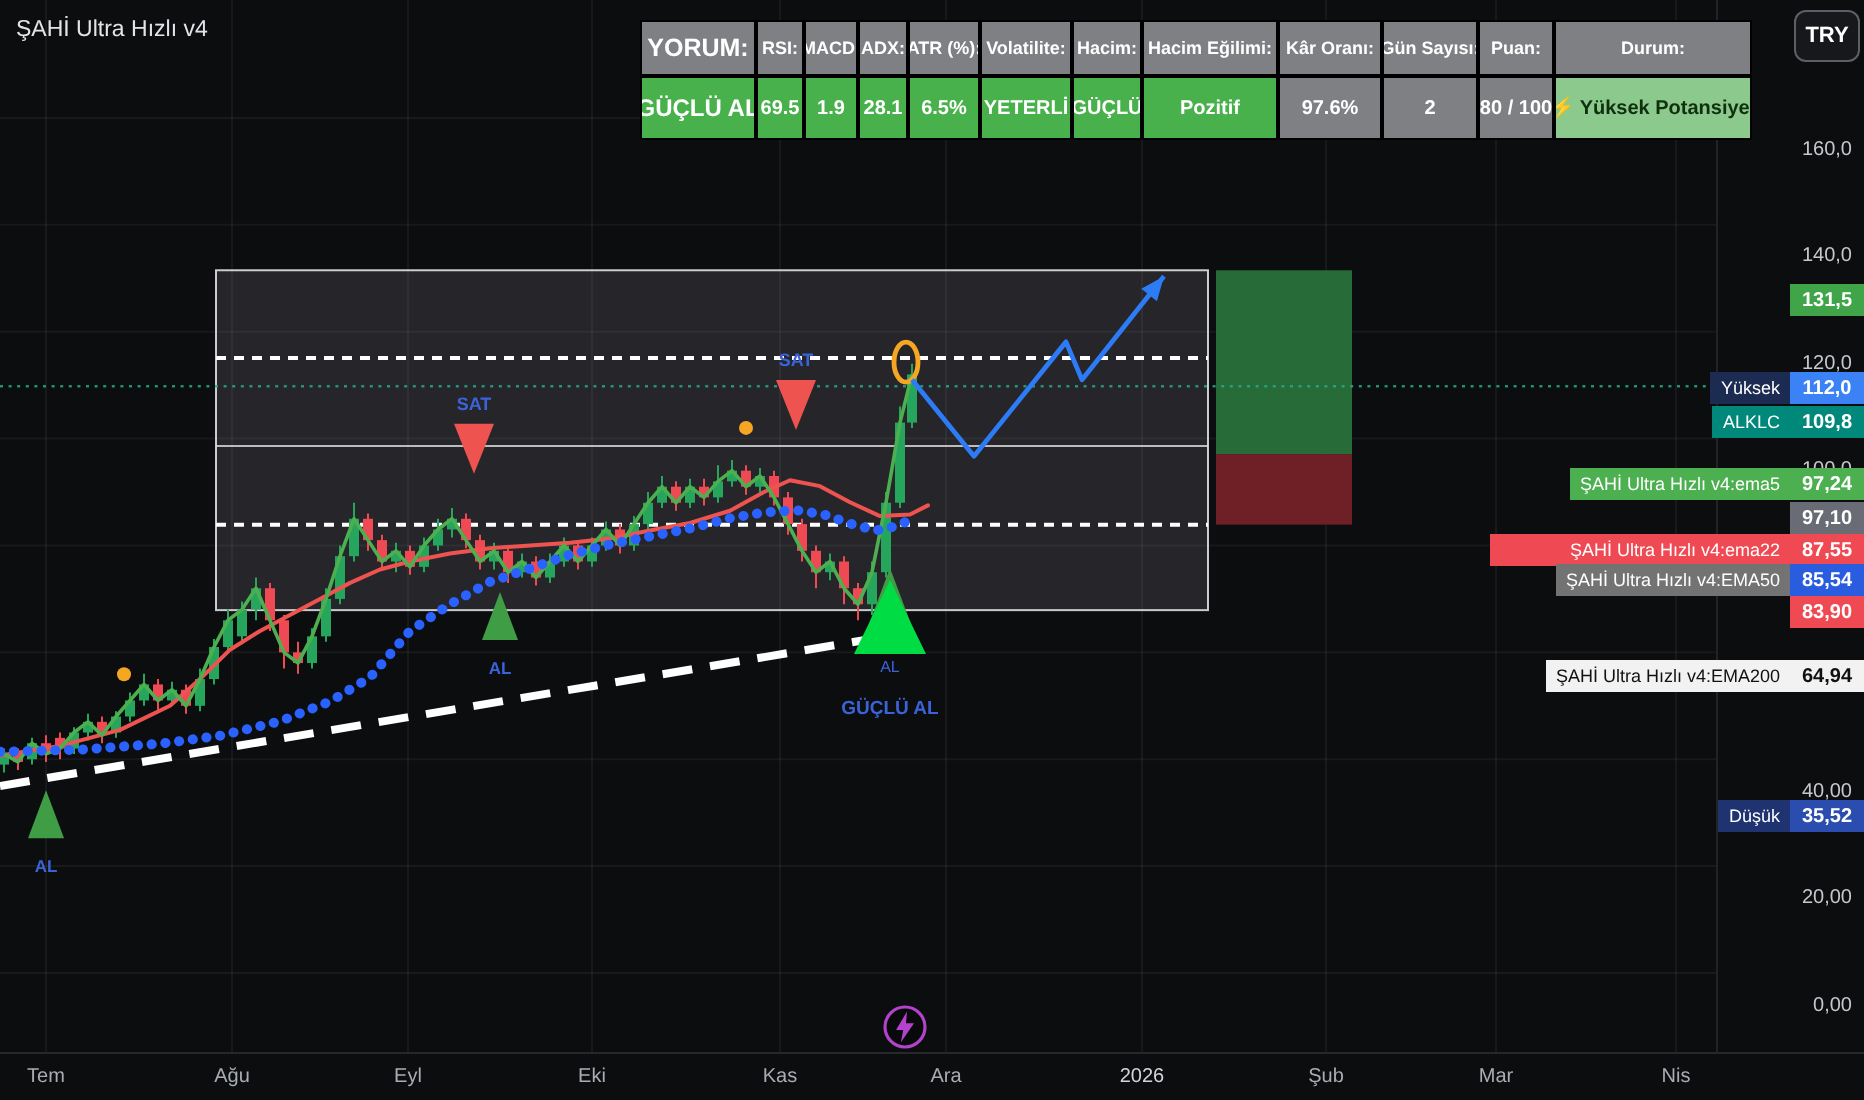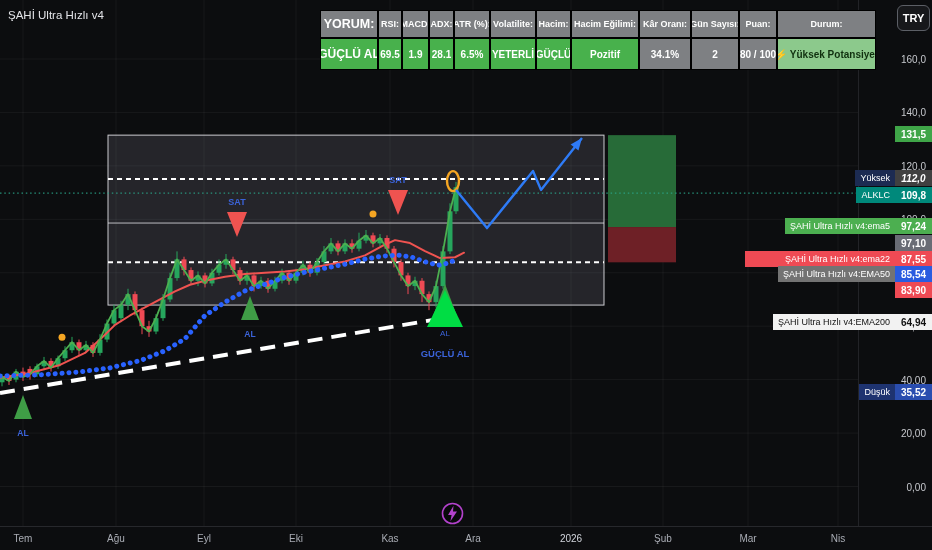--- a/index.html
+++ b/index.html
@@ -21,21 +21,21 @@
   .col.first .h{font-size:12.5px;}
   .col.first .v{font-size:12px;}
   .v.green{background:#48b14c;}
   .v.gray{background:#7e8083;}
   .v.lightgreen{background:#8cc98c;color:#10300f;}
   .bolt{color:#e8b820;font-size:10px;}
   .xaxis{position:absolute;left:0;right:0;bottom:0;height:23px;border-top:1px solid #27282c;background:#0c0d0f;z-index:2;}
   .xlabel{position:absolute;top:6px;transform:translateX(-50%);color:#a9acb4;font-size:10px;}
   .xlabel.year{color:#d2d5dc;}
   .ysep{position:absolute;left:858px;top:0;height:527px;width:0;border-left:1px solid #222327;z-index:2;}
-  #yaxis{position:absolute;right:0;top:0;width:75px;height:448px;z-index:3;}
+  #yaxis{position:absolute;right:0;top:16px;width:75px;height:448px;z-index:3;}
   .ytick{position:absolute;right:6px;transform:translateY(-50%);color:#c6c8cd;font-size:10px;}
   .badge-row{position:absolute;right:0;transform:translateY(-50%);display:flex;height:16px;z-index:4;}
   .badge-tag{display:flex;align-items:center;padding:0 5px;font-size:9px;height:16px;white-space:nowrap;}
   .badge-val{width:37px;display:flex;align-items:center;justify-content:center;font-size:10px;font-weight:bold;height:16px;}
   .boost{position:absolute;left:441px;top:502px;z-index:3;cursor:pointer;}
 </style>
 </head>
 <body>
 
 <div class="screen">
@@ -266,21 +266,21 @@
       </div>
       <div class="col" style="width: 68px;">
         <div class="h">Hacim Eğilimi:</div>
         <div class="v green">
           <span>Pozitif</span>
         </div>
       </div>
       <div class="col" style="width: 52px;">
         <div class="h">Kâr Oranı:</div>
         <div class="v gray">
-          <span>34.1%</span>
+          <span>97.6%</span>
         </div>
       </div>
       <div class="col" style="width: 48px;">
         <div class="h">Gün Sayısı:</div>
         <div class="v gray">
           <span>2</span>
         </div>
       </div>
       <div class="col" style="width: 38px;">
         <div class="h">Puan:</div>
@@ -306,21 +306,21 @@
       <div class="ytick" style="top: 272.74px;">80,00</div>
       <div class="ytick" style="top: 326.18px;">60,00</div>
       <div class="ytick" style="top: 379.62px;">40,00</div>
       <div class="ytick" style="top: 433.06px;">20,00</div>
       <div class="ytick" style="top: 486.5px;">0,00</div>
       <div class="badge-row" style="top: 134px;">
         <div class="badge-val" style="background: rgb(63, 165, 72); color: rgb(255, 255, 255);">131,5</div>
       </div>
       <div class="badge-row" style="top: 178px;">
         <div class="badge-tag" style="background: rgb(28, 43, 82); color: rgb(255, 255, 255);">Yüksek</div>
-        <div class="badge-val" style="background: #404040; color: rgb(255, 255, 255); font-style: italic;">112,0</div>
+        <div class="badge-val" style="background: #3b82f6; color: rgb(255, 255, 255);">112,0</div>
       </div>
       <div class="badge-row" style="top: 195px;">
         <div class="badge-tag" style="background: rgb(0, 137, 123); color: rgb(255, 255, 255);">ALKLC</div>
         <div class="badge-val" style="background: rgb(0, 137, 123); color: rgb(255, 255, 255);">109,8</div>
       </div>
       <div class="badge-row" style="top: 226px;">
         <div class="badge-tag" style="background: rgb(76, 175, 80); color: rgb(255, 255, 255);">ŞAHİ Ultra Hızlı v4:ema5</div>
         <div class="badge-val" style="background: rgb(76, 175, 80); color: rgb(255, 255, 255);">97,24</div>
       </div>
       <div class="badge-row" style="top: 243px;">

